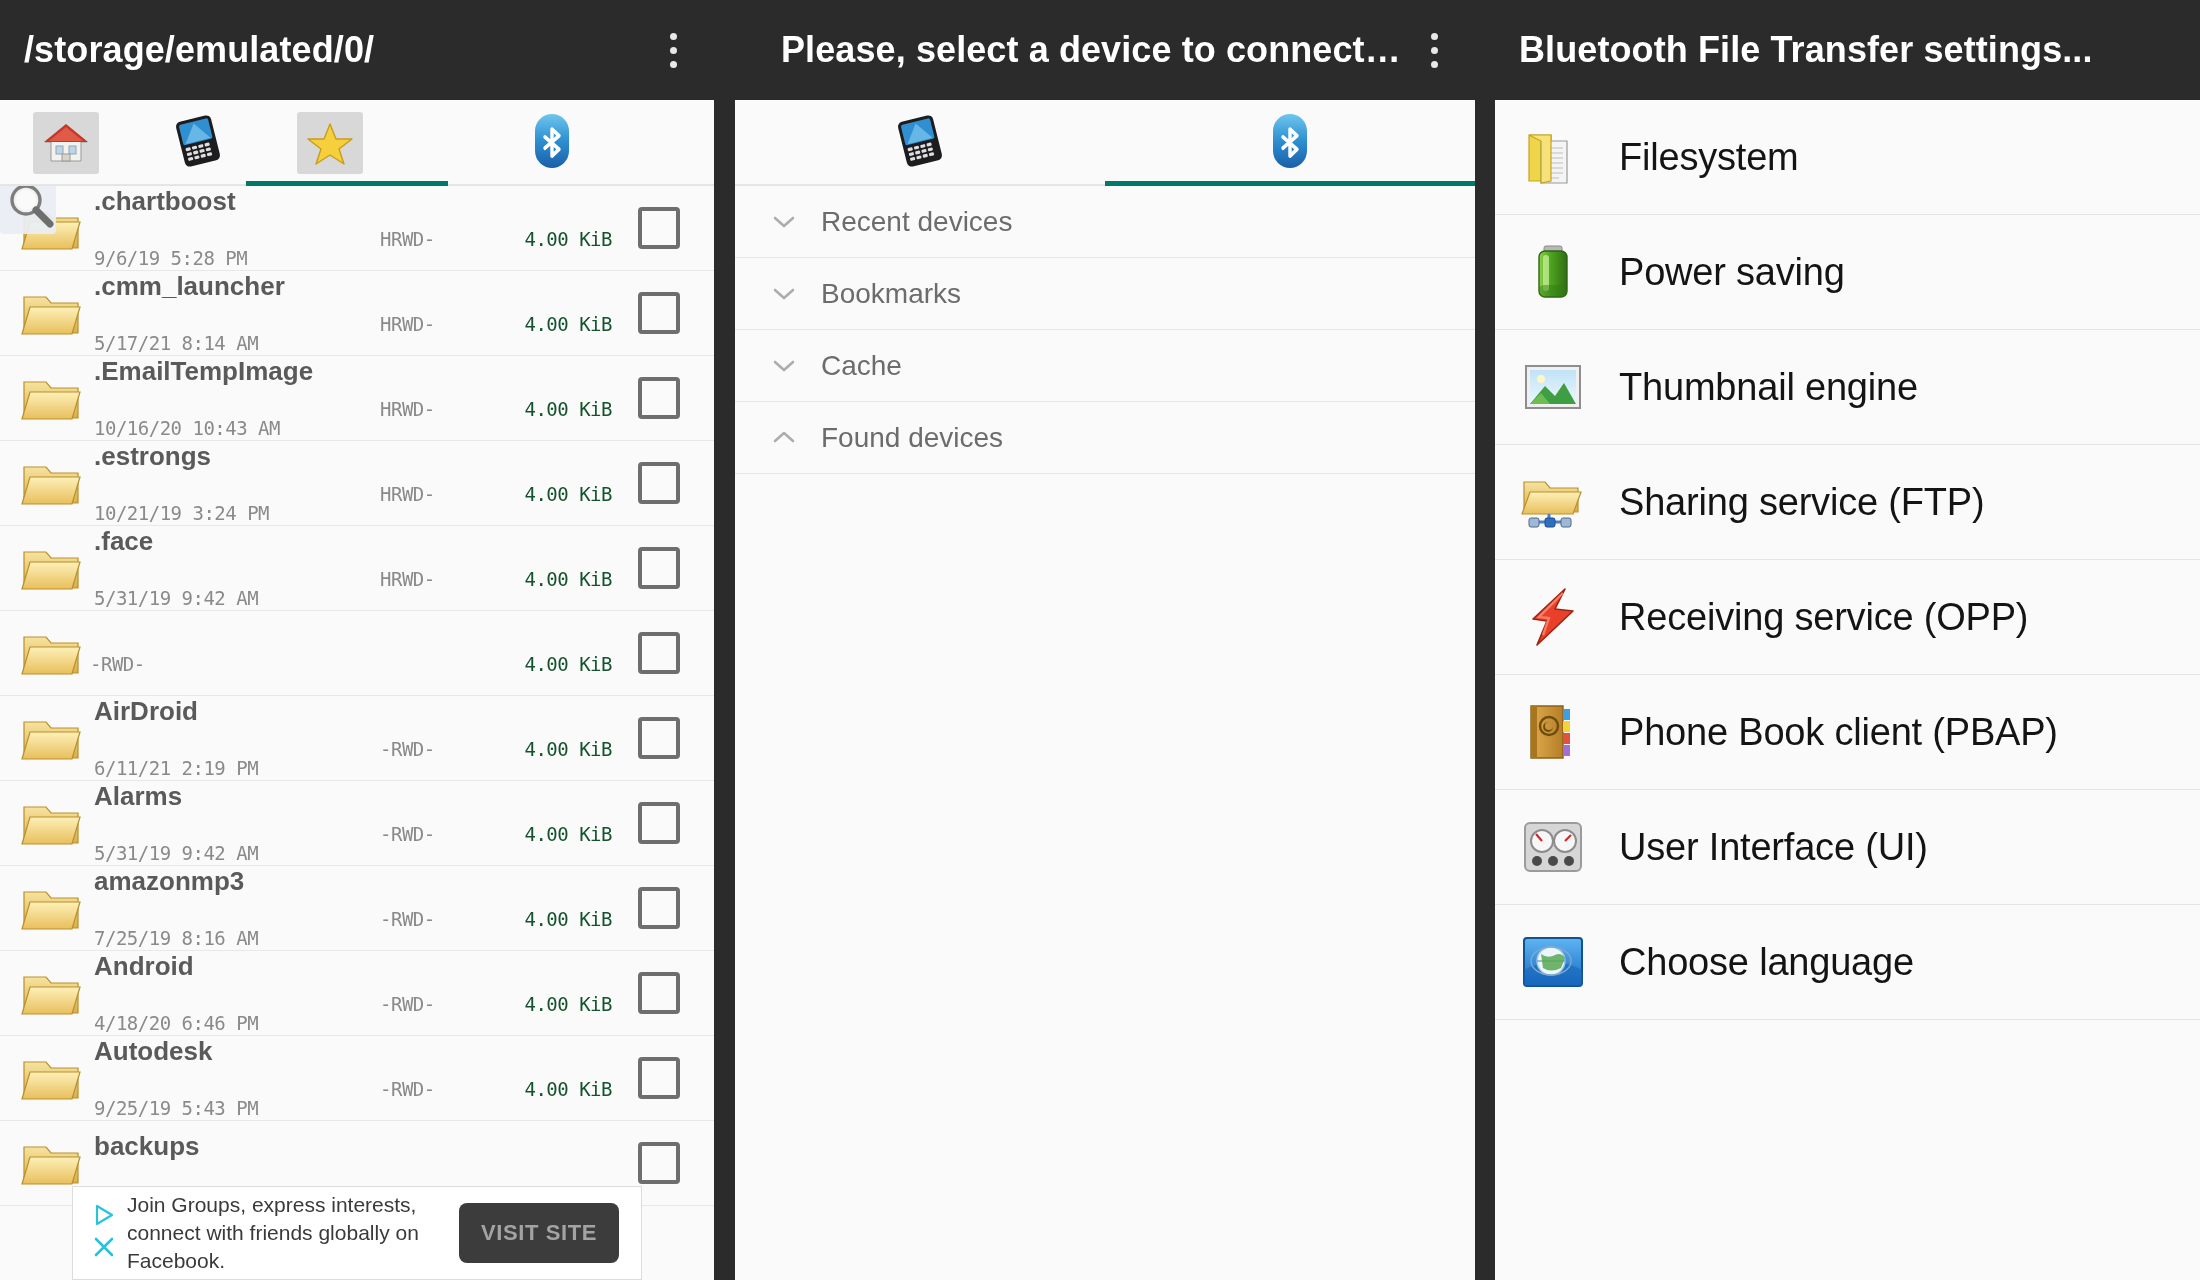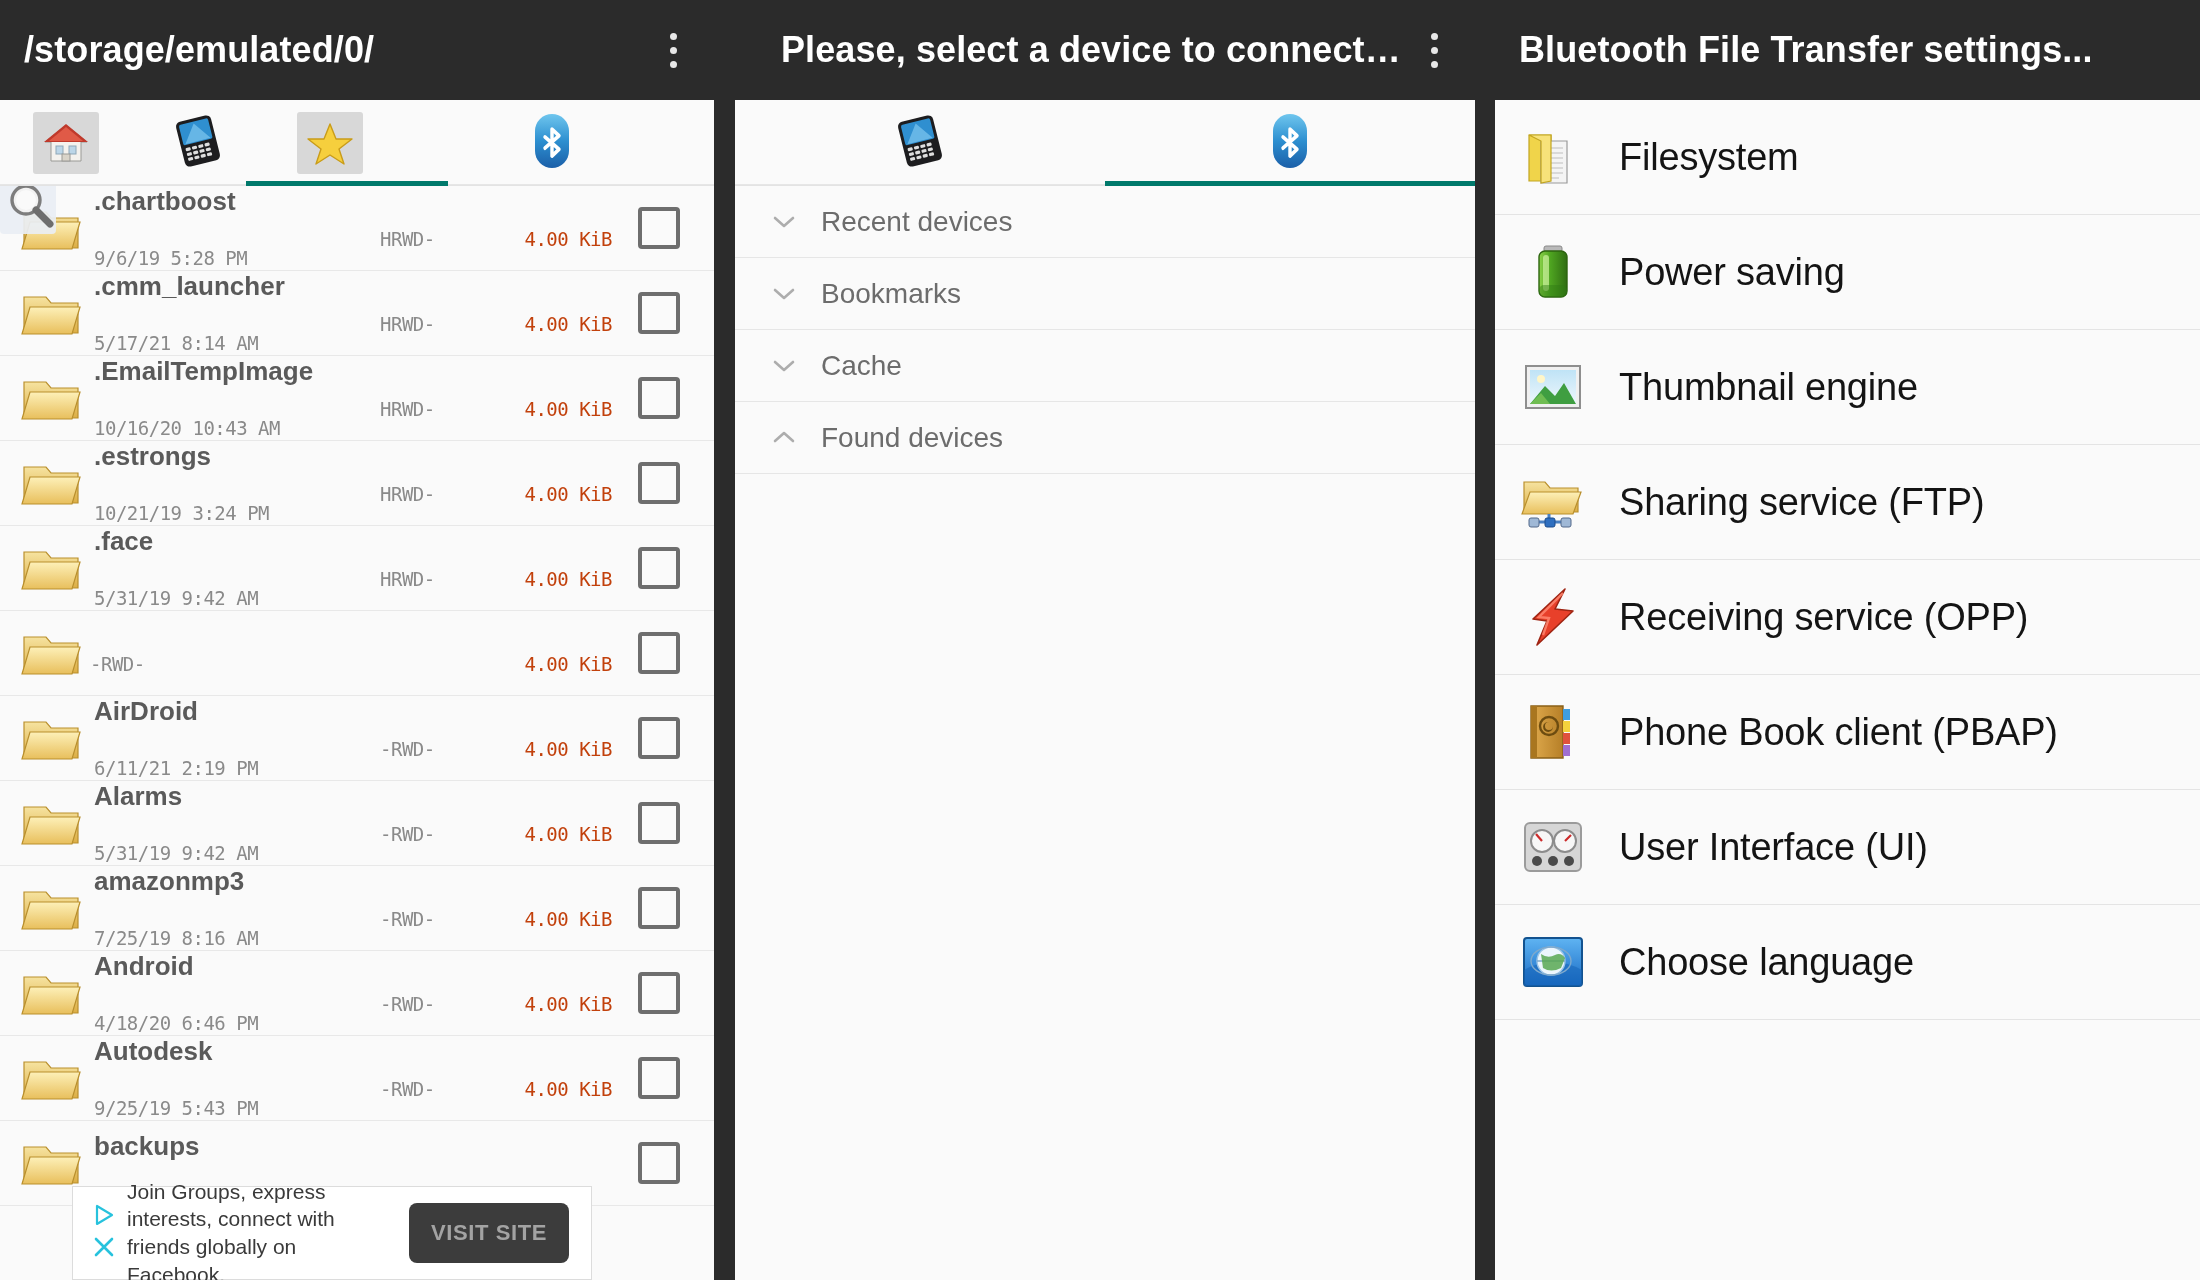--- a/index.html
+++ b/index.html
@@ -156,21 +156,21 @@
     color: #8a8a8a;
     font-family: "DejaVu Sans Mono", monospace;
     letter-spacing: -0.5px;
     margin-top: 22px;
   }
   .fsize {
     flex: 1 1 auto;
     text-align: right;
     padding-right: 26px;
     font-size: 19px;
-    color: #c2410c;
+    color: #14532d;
     font-family: "DejaVu Sans Mono", monospace;
     letter-spacing: -0.5px;
     margin-top: 22px;
   }
   .fcheck {
     flex: 0 0 auto;
     width: 42px; height: 42px;
     border: 4px solid #6e6e6e;
     border-radius: 4px;
     margin-right: 34px;
@@ -209,21 +209,21 @@
   
   .ad {
     position: absolute;
     bottom: 0;
     background: #ffffff;
     border: 1px solid #dcdcdc;
     display: flex;
     align-items: center;
     height: 94px;
   }
-  #ad-left  { left: 72px;  width: 520px; }
+  #ad-left  { left: 72px;  width: 570px; }
   .ad-marks {
     width: 54px; height: 94px;
     display: flex; flex-direction: column;
     align-items: center; justify-content: center;
     gap: 4px;
     flex: 0 0 auto;
     padding-left: 8px;
   }
   .ad-text {
     flex: 1 1 auto;

